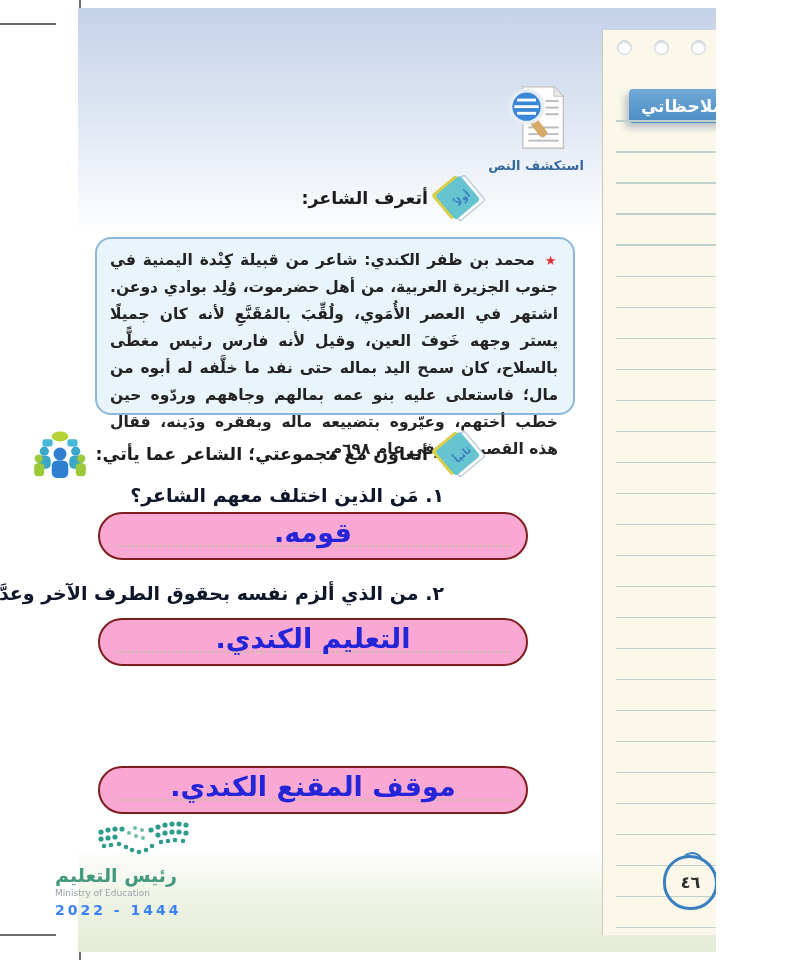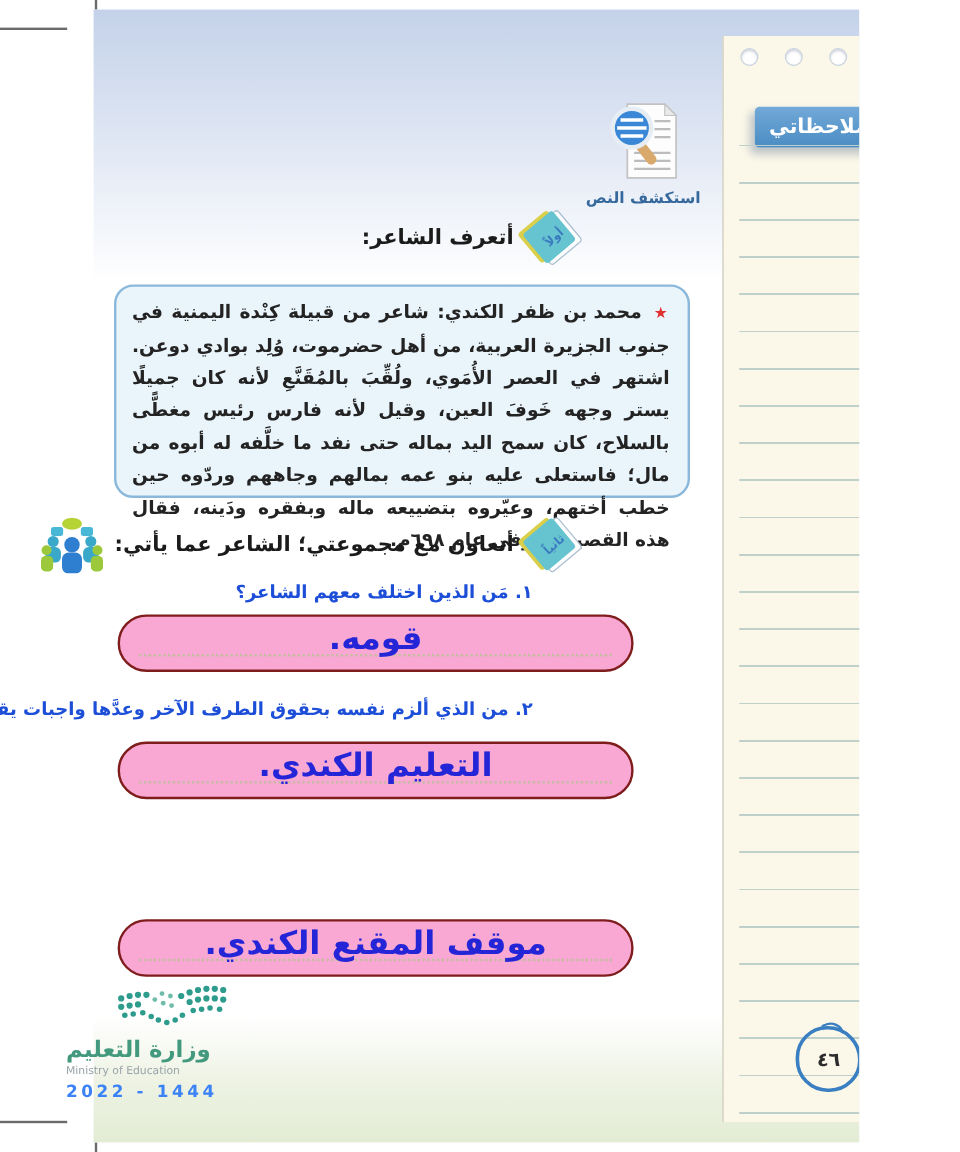--- a/index.html
+++ b/index.html
@@ -69,22 +69,22 @@
      transform:translate(-6px,6px); z-index:-2; border-radius:3px; }
   .book-label { position:absolute; inset:0; display:flex; align-items:center; justify-content:center;
      transform:rotate(-42deg); color:#3a7abf; font-size:10px; font-weight:bold; }
 
   .bio-box { position:absolute; left:95px; top:237px; width:480px; height:178px;
      background:#eaf4fb; border:2px solid #8ab8da; border-radius:16px;
      padding:8px 15px 8px 13px; direction:rtl; text-align:justify;
      font-size:15.5px; font-weight:600; color:#232323; line-height:27px; z-index:1; }
   .bio-box .star { color:#e03030; margin-left:3px; font-size:13px; }
 
-  .question { position:absolute; right:272px; direction:rtl; font-weight:bold; font-size:15px;
-     color:#1d4ed8; white-space:nowrap; z-index:1; }
+  .question { position:absolute; right:272px; direction:rtl; font-weight:bold; font-size:19px;
+     color:#0f172a; white-space:nowrap; z-index:1; }
   .answer-box { position:absolute; left:98px; width:430px; height:48px; background:#f9a8d4;
      border:2px solid #7f1d1d; border-radius:26px; z-index:1; }
   .answer-box .dots { position:absolute; left:16px; right:16px; top:31px;
      border-top:2.5px dotted #c6bca2; }
   .answer-box .ans { position:absolute; inset:0; display:flex; align-items:center; justify-content:center;
      direction:rtl; font-size:27px; font-weight:bold; color:#2525d8; padding-bottom:7px; }
 
   
   .moe { position:absolute; left:55px; top:816px; width:160px; z-index:1; }
   .moe .dots-svg { display:block; margin-left:40px; }
@@ -247,18 +247,18 @@
           <circle cx="88" cy="25" r="2.3"></circle>
       </g>
       <g fill="#6fbcab">
         <circle cx="34" cy="17" r="2"></circle>
           <circle cx="41" cy="20" r="2"></circle>
           <circle cx="48" cy="22" r="2"></circle>
         <circle cx="40" cy="12" r="2"></circle>
           <circle cx="47" cy="14" r="2"></circle>
       </g>
     </svg>
-    <div class="ar">وزارة التعليم</div>
+    <div class="ar">رئيس التعليم</div>
     <div class="en">Ministry of Education</div>
     <div class="yr">2022 - 1444</div>
   </div>
 
 </div>
 
 </body></html>

